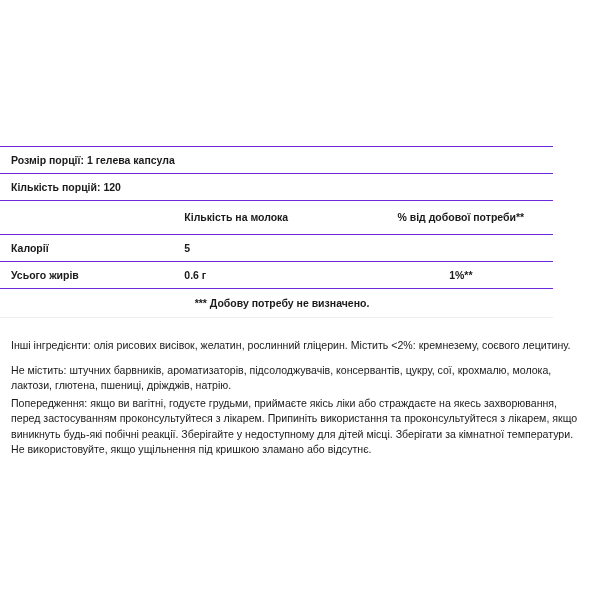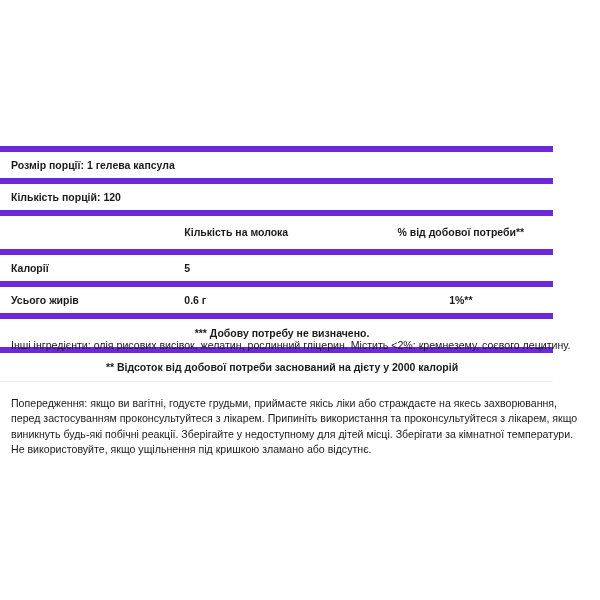--- a/index.html
+++ b/index.html
@@ -27,21 +27,21 @@
   
   .facts {
     position: absolute;
     left: 0;
     top: 146px;
     width: 553px;
     border-collapse: collapse;
     table-layout: fixed;
   }
   .facts tr {
-    border-top: 6px solid #6d28d9;
+    border-top: 1px solid #6d28d9;
     padding-left: 38px;
   }
   .facts tr:last-child {
     border-bottom: 1px solid #ededed;
   }
   .facts td {
     padding: 6px 0 6px 11px;
     font-size: 10.5px;
     font-weight: bold;
     line-height: 1.35;
@@ -124,29 +124,29 @@
         <td class="col-name">Усього жирів</td>
         <td class="col-amount amount">0.6 г</td>
         <td class="col-dv dv">1%**</td>
       </tr>
 
 
       <tr class="footnote">
         <td colspan="3">*** Добову потребу не визначено.</td>
       </tr>
 
-      <tr class="footnote">
-        <td colspan="3">** Відсоток від добової потреби заснований на дієту у 2000 калорій</td>
-      </tr>
 
     </tbody>
   </table>
 
   <div class="body-text p-ingredients">
     <p>Інші інгредієнти: олія рисових висівок, желатин, рослинний гліцерин. Містить &lt;2%: кремнезему, соєвого лецитину.</p>
   </div>
 
+  <div class="body-text p-free">
+    <p>Не містить: штучних барвників, ароматизаторів, підсолоджувачів, консервантів, цукру, сої, крохмалю, молока, лактози, глютена, пшениці, дріжджів, натрію.</p>
+  </div>
 
   <div class="body-text p-warning">
     <p>Попередження: якщо ви вагітні, годуєте грудьми, приймаєте якісь ліки або страждаєте на якесь захворювання, перед застосуванням проконсультуйтеся з лікарем. Припиніть використання та проконсультуйтеся з лікарем, якщо виникнуть будь-які побічні реакції. Зберігайте у недоступному для дітей місці. Зберігати за кімнатної температури. Не використовуйте, якщо ущільнення під кришкою зламано або відсутнє.</p>
   </div>
 
 </div>
 
 </body></html>

